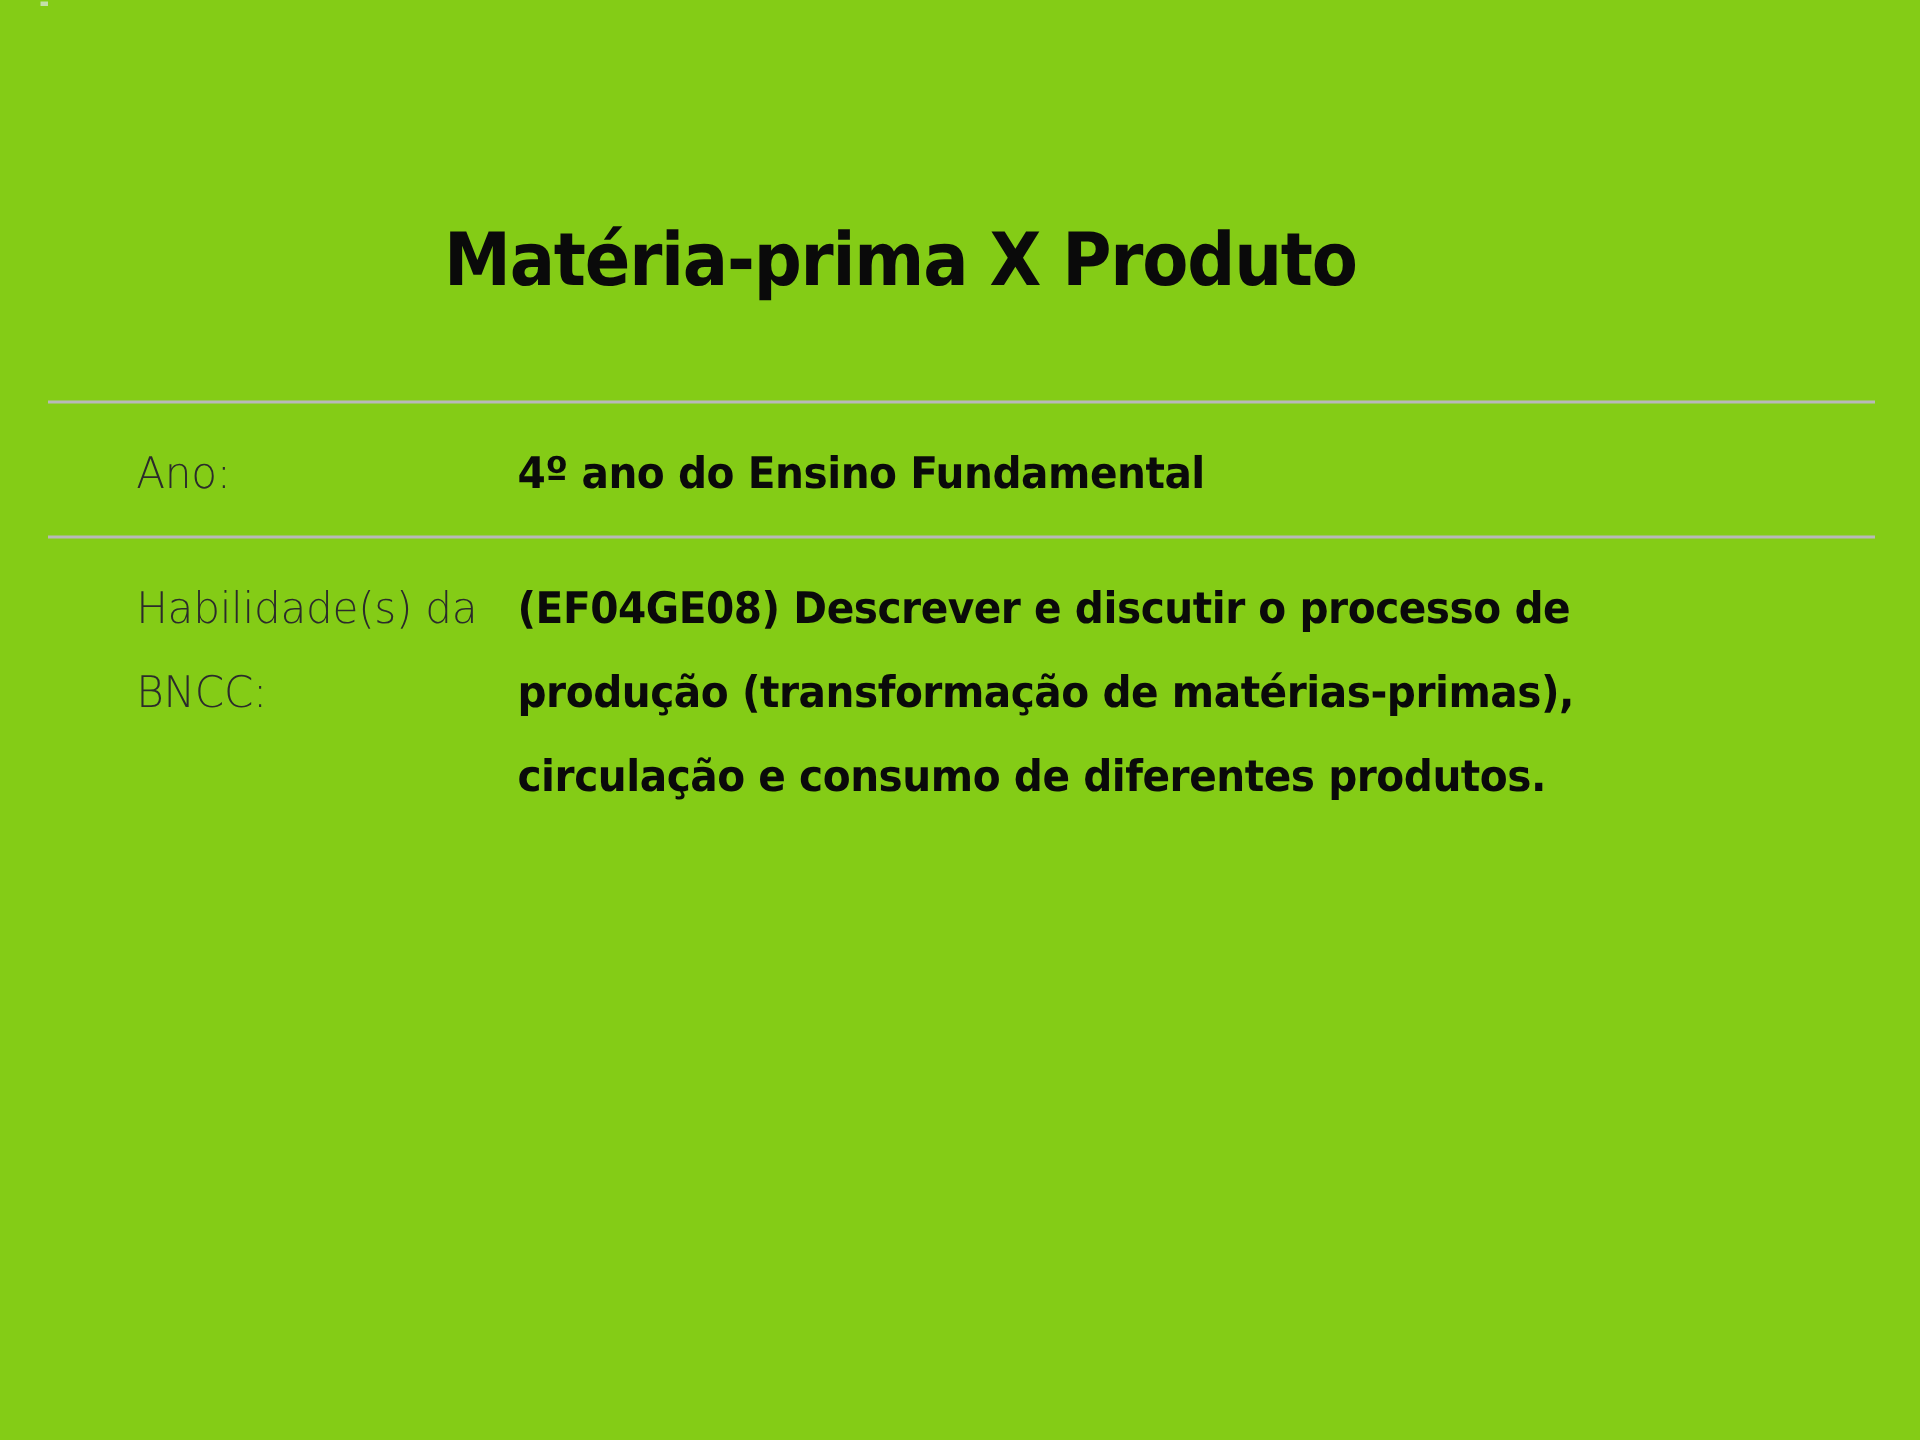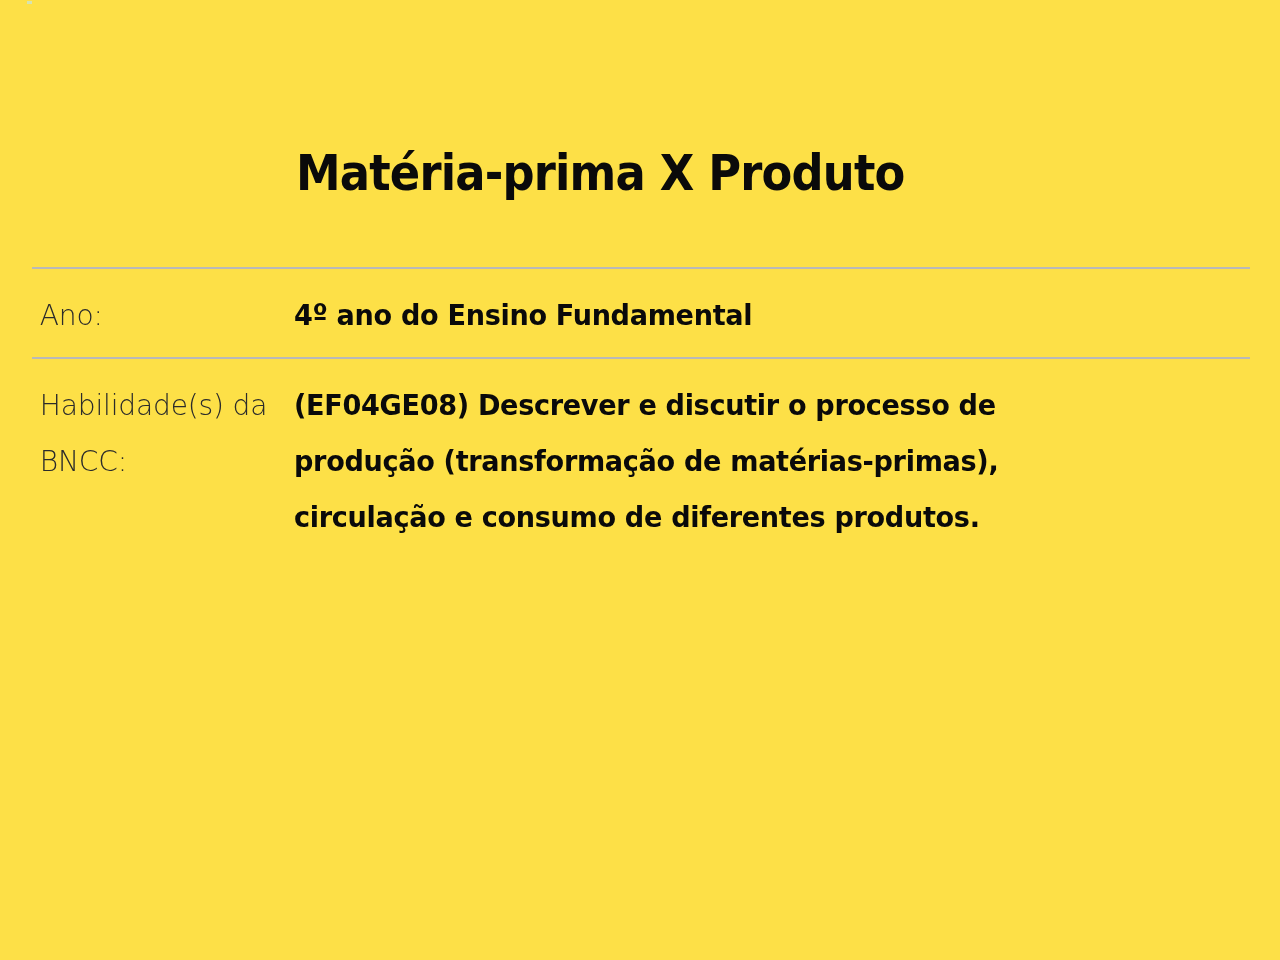--- a/index.html
+++ b/index.html
@@ -12,21 +12,21 @@
     height: 960px;
     overflow: hidden;
     font-family: "Liberation Sans", sans-serif;
     -webkit-font-smoothing: antialiased;
   }
 
   .page {
     position: relative;
     width: 1280px;
     height: 960px;
-    background: #fde047;
+    background: #84cc16;
   }
 
   
   .artifact-pixel {
     position: absolute;
     left: 27px;
     top: 1px;
     width: 5px;
     height: 3px;
     background: #cfe3c4;
@@ -55,20 +55,21 @@
     top: 267px;
     width: 1218px;
   }
 
   .table-row {
     position: relative;
     display: flex;
     align-items: flex-start;
     border-top: 2px solid #b9b9b9;
     box-sizing: border-box;
+    justify-content: flex-end;
   }
 
   .row-ano      { height: 90px;  padding-top: 18px; }
   .row-objetivo { height: 200px; padding-top: 18px; }
   .row-bncc     { height: 215px; padding-top: 18px; }
 
   .cell-label {
     width: 262px;
     flex: 0 0 262px;
     box-sizing: border-box;

